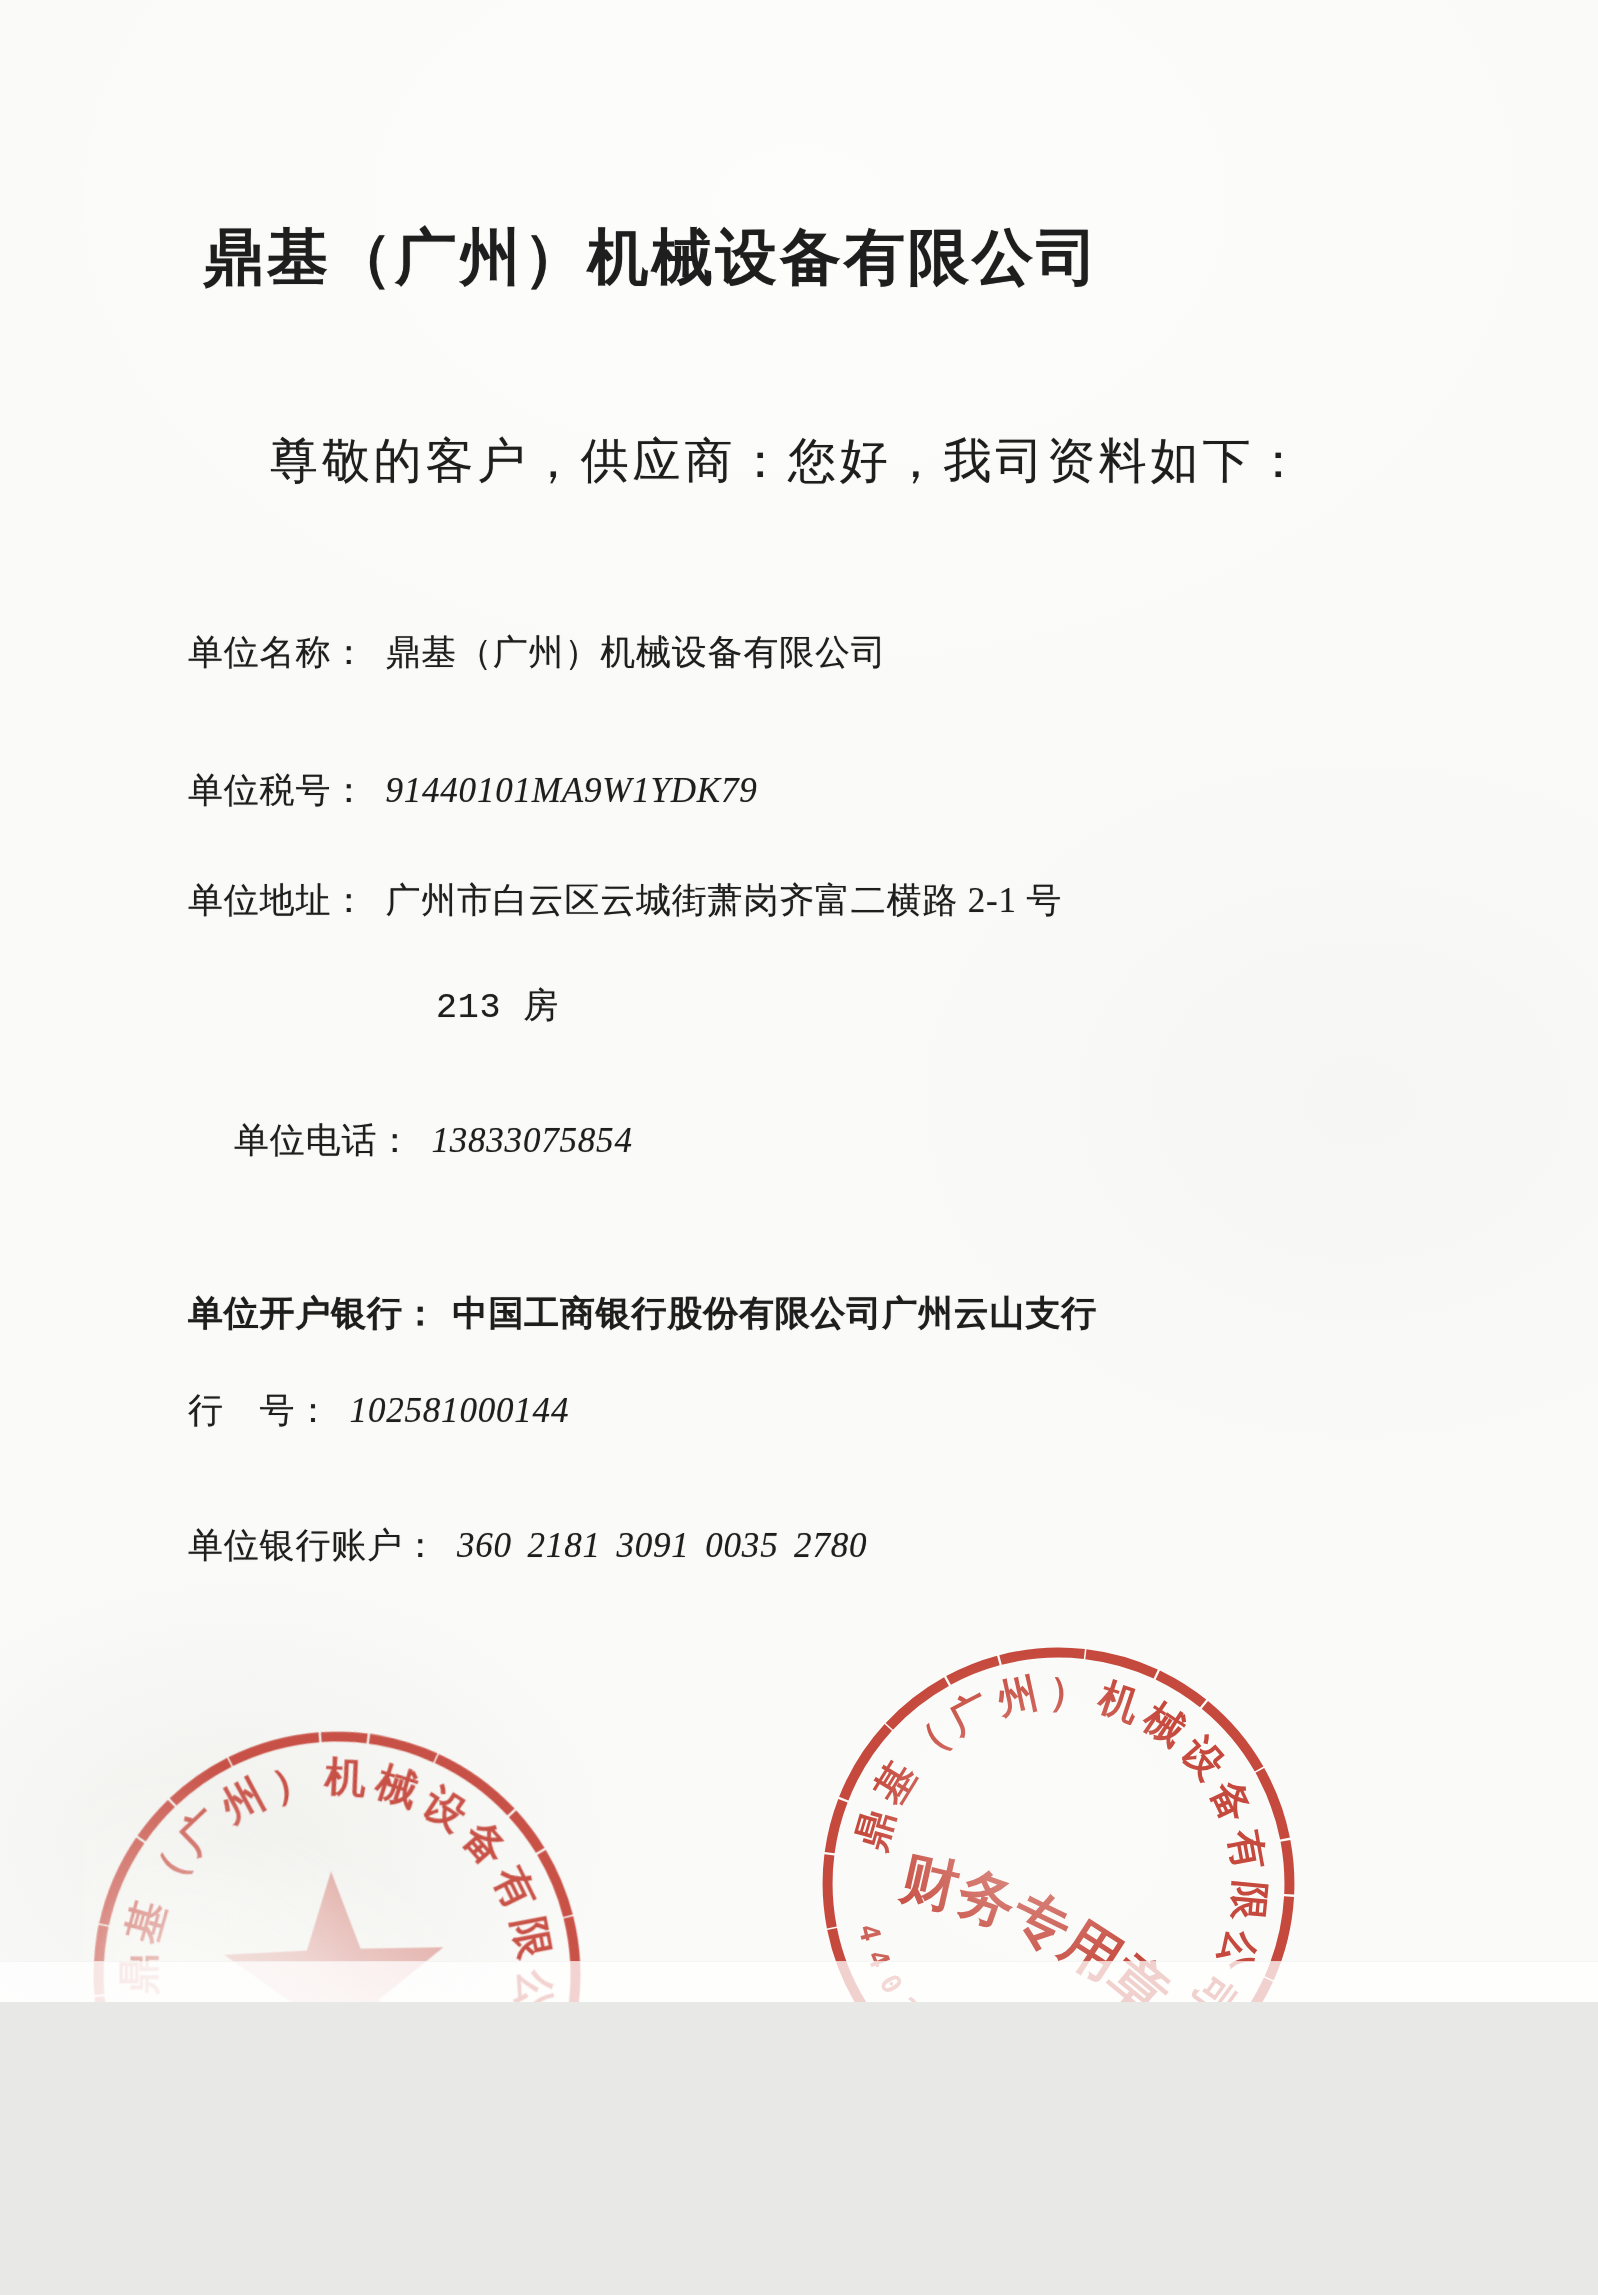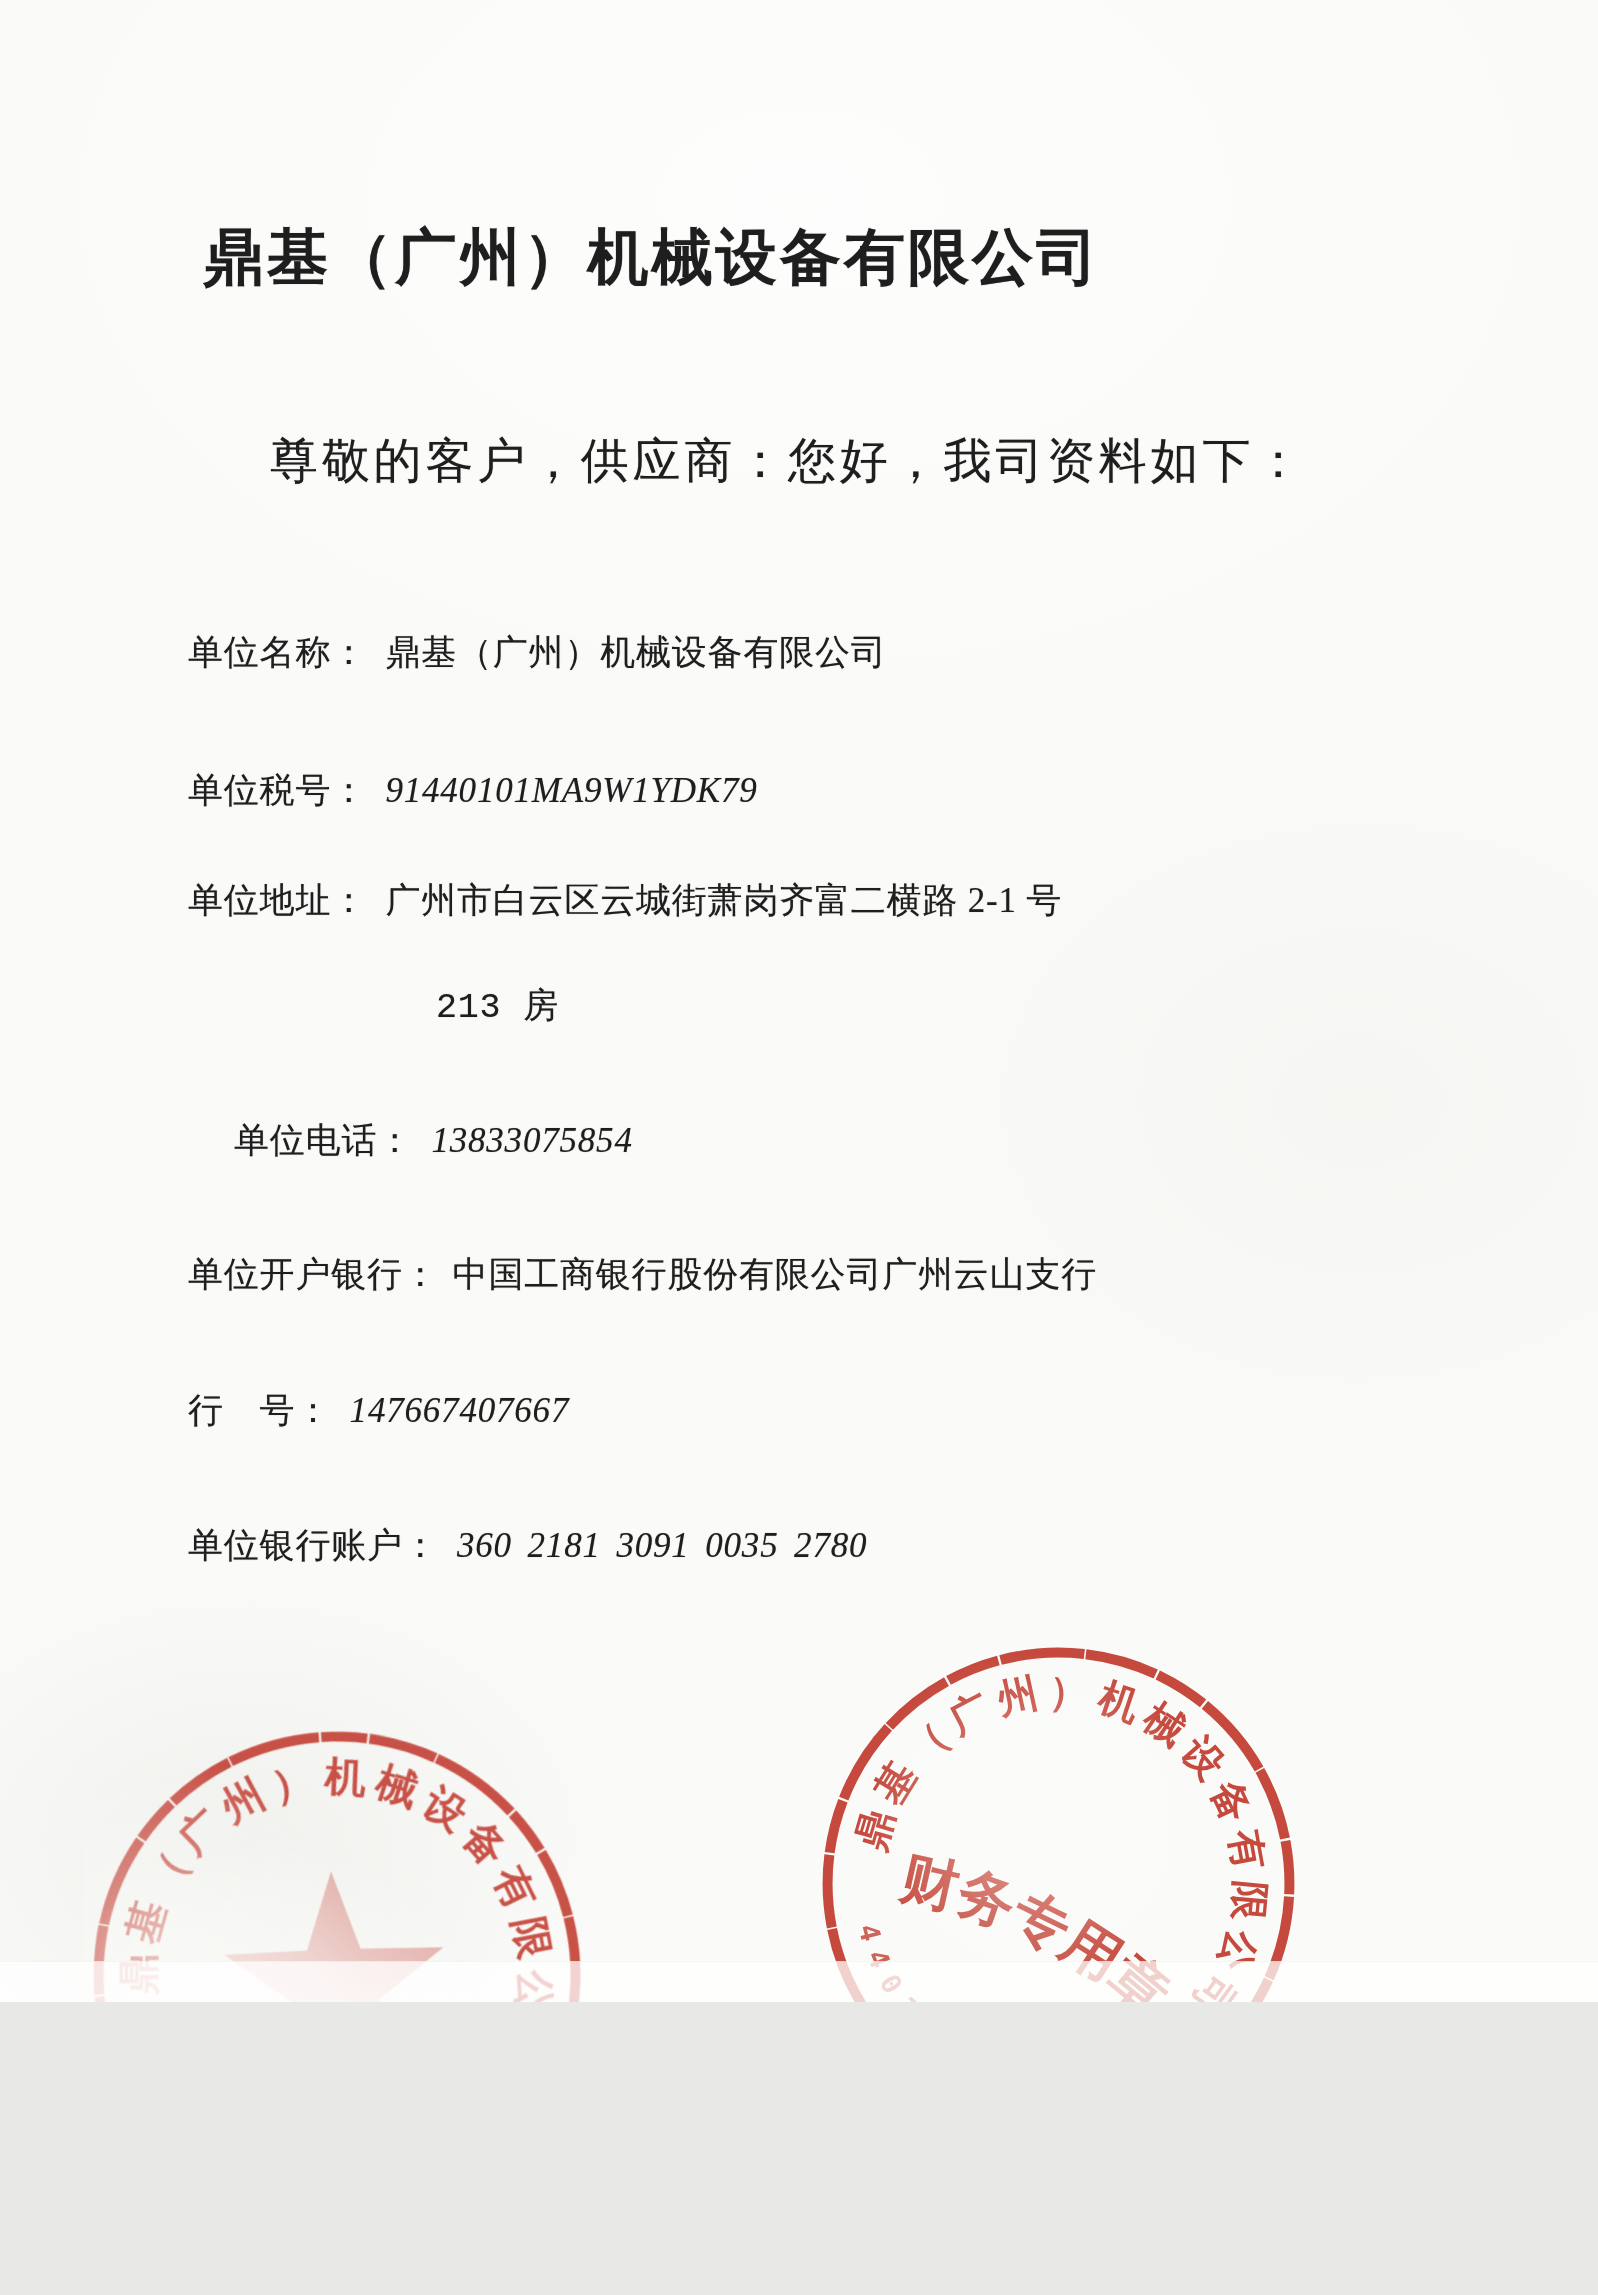--- a/index.html
+++ b/index.html
@@ -22,21 +22,21 @@
   .doc-title{left:203px;top:227px;font-size:61px;letter-spacing:3.1px;font-weight:bold;}
   .greeting{left:270px;top:419px;font-size:48px;letter-spacing:3.8px;margin-top:18px;}
   .row{font-size:35px;letter-spacing:0.8px;}
   .row .val{margin-left:18.4px;}
   .row .val-tight{margin-left:14px;}
   .r0{left:188px;top:635px;}
   .r1{left:188px;top:773px;}
   .r2{left:188px;top:883px;text-align:center;}
   .r2b{left:436px;top:991px;font-family:Liberation Mono, monospace;}
   .r3{left:188px;top:1123px;margin-left:46px;}
-  .r4{left:188px;top:1257px;}
+  .r4{left:188px;top:1296px;font-weight:bold;}
   .r5{left:188px;top:1393px;}
   .r6{left:188px;top:1528px;}
   .num{word-spacing:6.1px;font-style:italic;}
   .stamp{position:absolute;}
   .stamp svg{display:block;}
   .stamp-fade{position:absolute;pointer-events:none;}
   .fadeL{
     left:84px;top:1722px;width:506px;height:506px;
     background:
       radial-gradient(circle at 38% 72%, rgba(250,250,247,.92), rgba(250,250,247,0) 52%),
@@ -76,21 +76,21 @@
 
   <div class="txt row r3">
     <span>单位电话：</span><span class="val num">13833075854</span>
   </div>
 
   <div class="txt row r4">
     <span>单位开户银行：</span><span class="val-tight">中国工商银行股份有限公司广州云山支行</span>
   </div>
 
   <div class="txt row r5">
-    <span>行　号：</span><span class="val num">147667407667</span>
+    <span>行　号：</span><span class="val num">102581000144</span>
   </div>
 
   <div class="txt row r6">
     <span>单位银行账户：</span><span class="val num">360 2181 3091 0035 2780</span>
   </div>
 
   <div class="stamp" style="left:84px;top:1722px;width:506px;height:506px;">
     <svg width="506" height="506" viewBox="0 0 660 660">
       <defs>
         <filter id="blurA" x="-50%" y="-50%" width="200%" height="200%">

